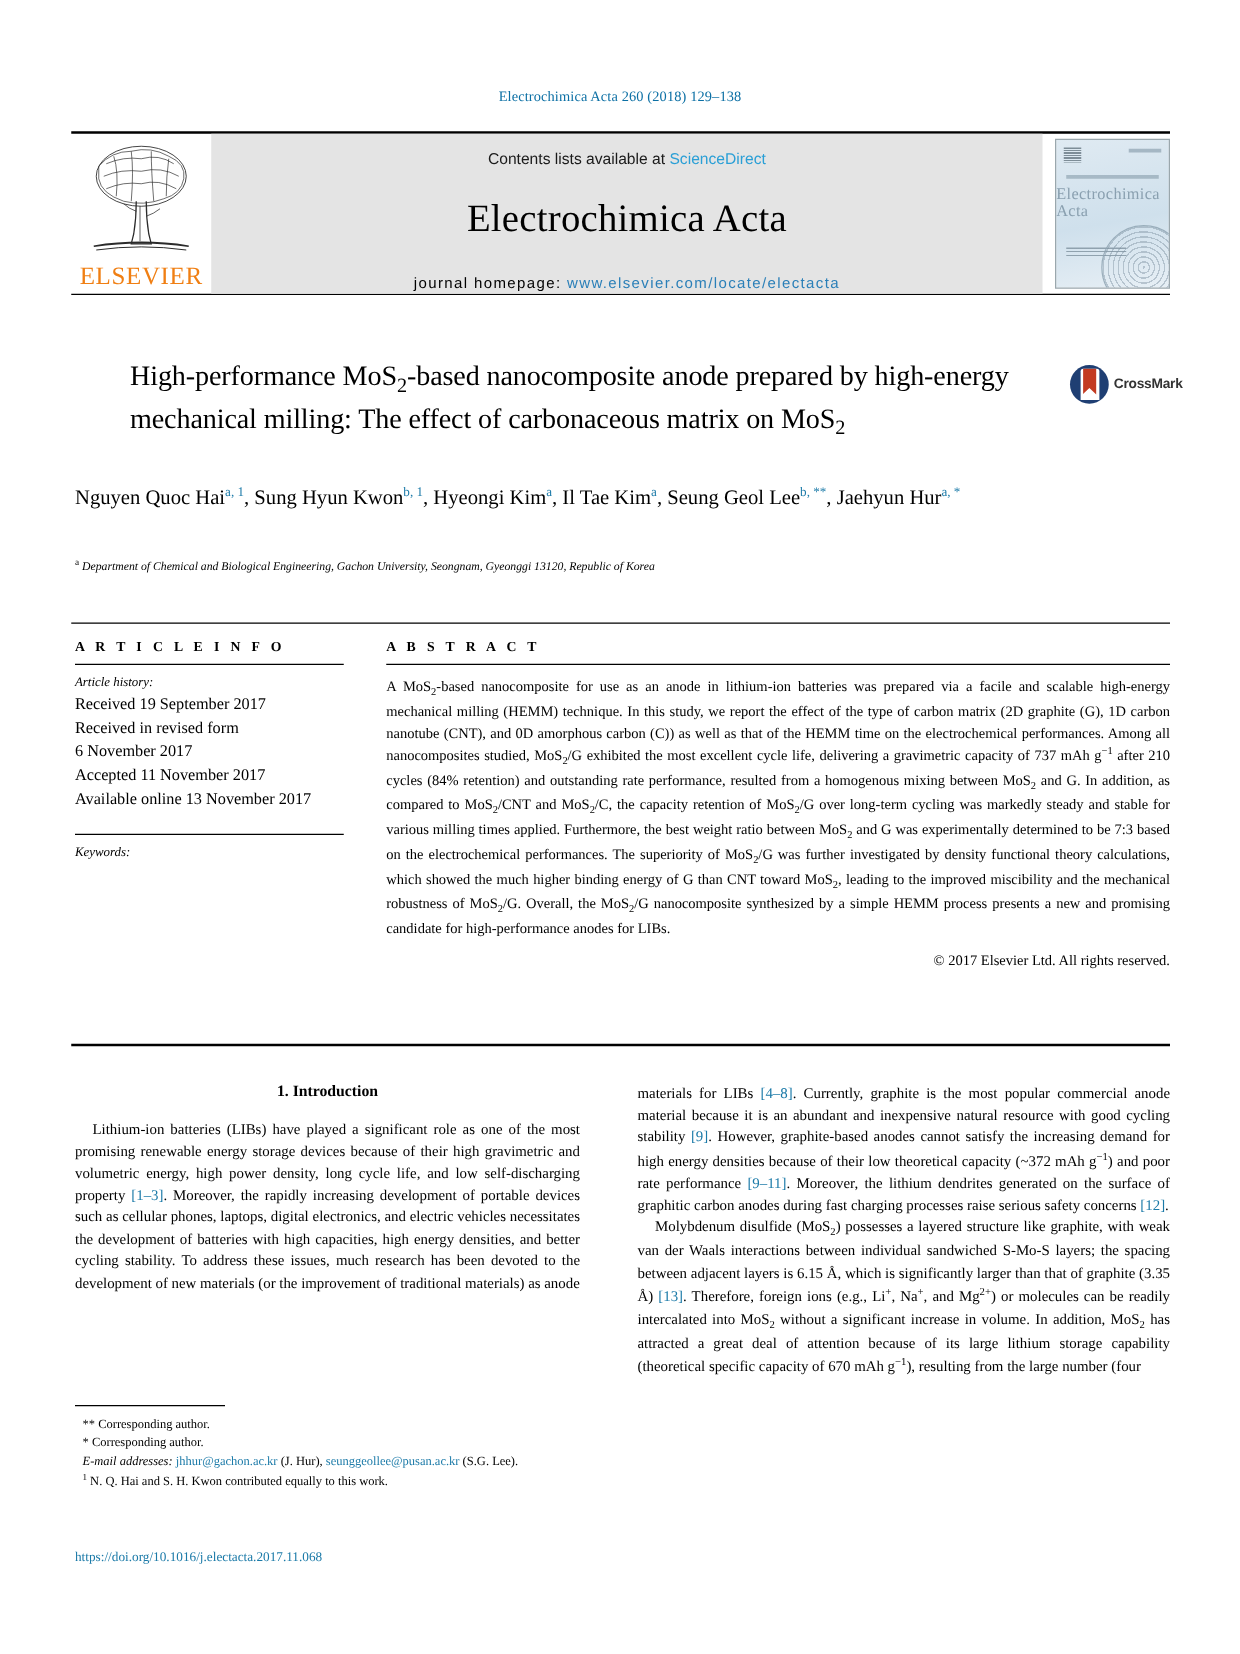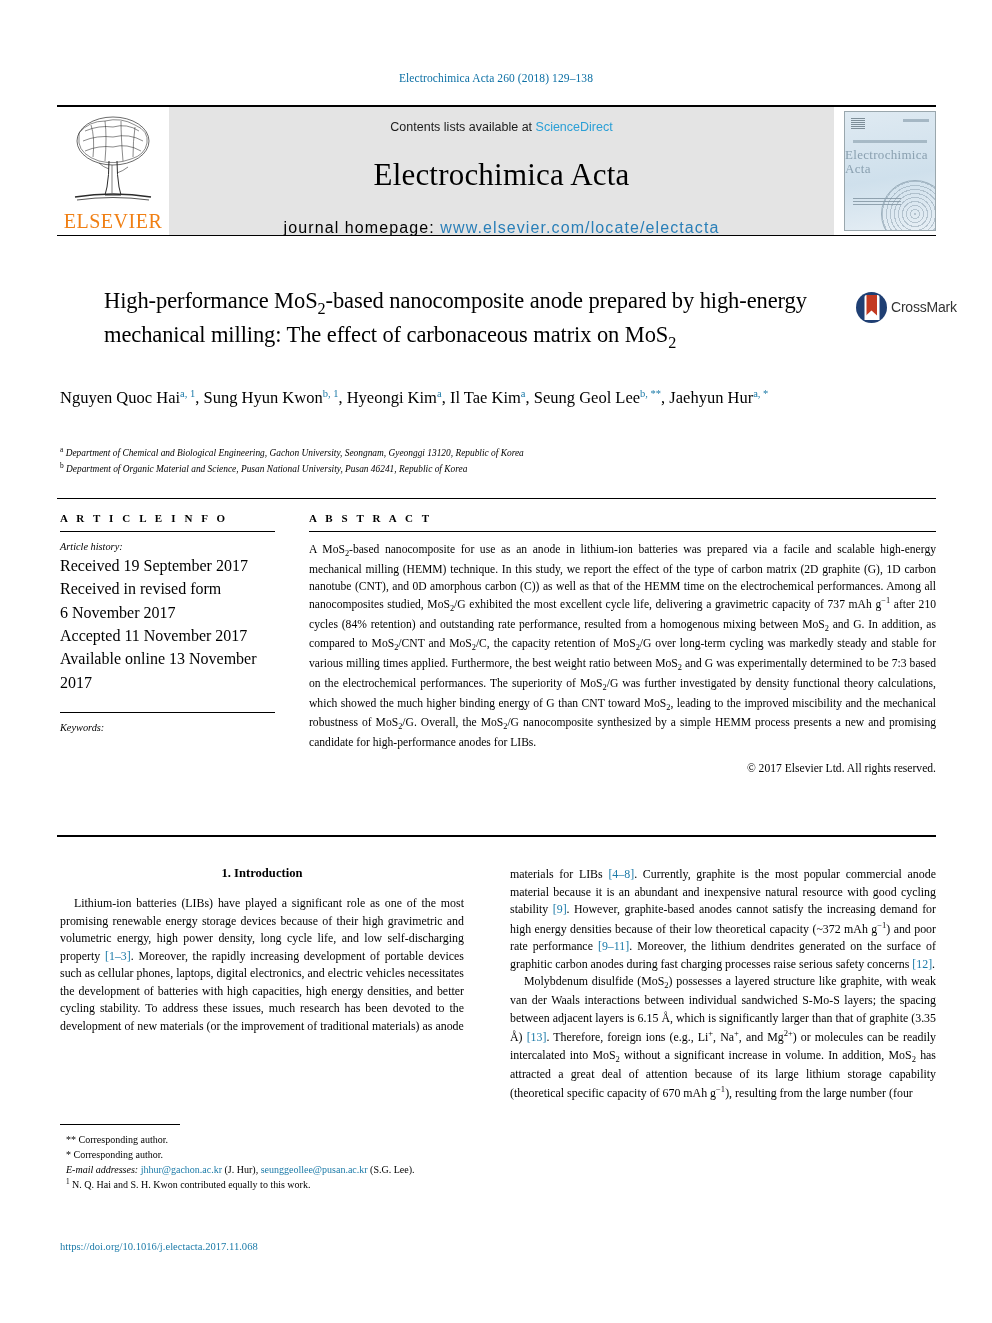--- a/index.html
+++ b/index.html
@@ -84,21 +84,21 @@
   }
   .contents-line .sd { color: #2a9fd6; }
   .journal-title {
     font-family: "Liberation Serif", serif;
     font-size: 31px;
     margin-top: 23px;
     letter-spacing: .2px;
   }
   .homepage-line {
     font-family: "Liberation Sans", sans-serif;
-    font-size: 16px;
+    font-size: 12px;
     margin-top: 26px;
     letter-spacing: 1.1px;
   }
   .homepage-line .url { color: #2a7fb8; }
   .cover-thumb {
     width: 92px;
     flex: 0 0 92px;
     margin: 4px 0 4px 10px;
     border: 1px solid #9aa7ad;
     background: linear-gradient(170deg,#dfeaf2 0%,#cfe0ec 55%,#e7eff5 100%);
@@ -191,22 +191,22 @@
   .cm-badge::after {
     content:"";
     position:absolute; left:50%; top:3px;
     transform: translateX(-50%);
     width:11px; height:21px;
     background:#c33a21;
     clip-path: polygon(0 0,100% 0,100% 100%,50% 76%,0 100%);
   }
   .cm-text {
     font-family: "Liberation Sans", sans-serif;
-    font-size: 14px;
-    font-weight: normal;
+    font-size: 11px;
+    font-weight: bold;
     color: #333;
     letter-spacing: -.2px;
   }
 
   
   .authors {
     position: absolute;
     top: 386px;
     left: 60px;
     width: 800px;
@@ -245,21 +245,21 @@
   }
   .col-head {
     font-family: "Liberation Serif", serif;
     font-size: 11px;
     font-weight: bold;
     letter-spacing: 3.1px;
     margin-bottom: 7px;
   }
   .thin-rule { border-top: 1px solid #000; margin: 0 0 7px 0; }
   .info-sub { font-style: italic; font-size: 10.3px; line-height: 1.46; }
-  .info-line { font-size: 16px; line-height: 1.46; }
+  .info-line { font-size: 13px; line-height: 1.46; }
   .kw-gap { height: 18px; }
 
   .abs-col {
     position: absolute;
     top: 512px;
     left: 309px;
     width: 627px;
   }
   .abs-rule { border-top: 1px solid #000; margin: 7px 0 9px 0; }
   .abstract-text {
@@ -407,21 +407,20 @@
   </div>
 
   <div class="crossmark">
     <div class="cm-badge"></div>
     <div class="cm-text">CrossMark</div>
   </div>
 
   <div class="authors"><span>Nguyen Quoc Hai</span><span class="sup-link">a, 1</span>, <span>Sung Hyun Kwon</span><span class="sup-link">b, 1</span>, <span>Hyeongi Kim</span><span class="sup-link">a</span>, <span>Il Tae Kim</span><span class="sup-link">a</span>, <span>Seung Geol Lee</span><span class="sup-link">b, **</span>, <span>Jaehyun Hur</span><span class="sup-link">a, *</span></div>
   <div class="affils">
       <div><sup>a</sup> Department of Chemical and Biological Engineering, Gachon University, Seongnam, Gyeonggi 13120, Republic of Korea</div>
-      <div><sup>b</sup> Department of Organic Material and Science, Pusan National University, Pusan 46241, Republic of Korea</div>
     </div>
 
   <div class="rule-info-top"></div>
 
   <div class="info-col">
     <div class="col-head">A R T I C L E   I N F O</div>
     <div class="thin-rule"></div>
     <div class="info-sub">Article history:</div>
     <div>
         <div class="info-line">Received 19 September 2017</div>

